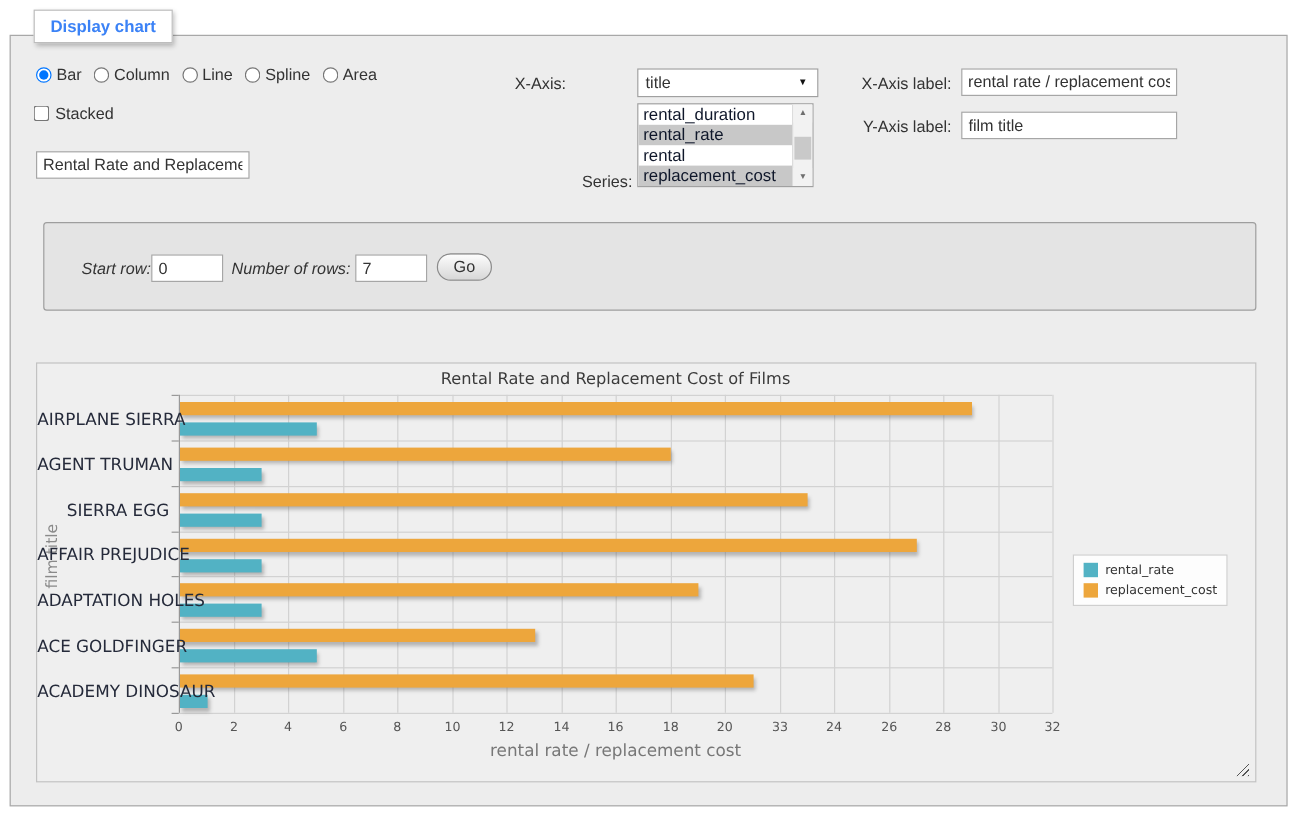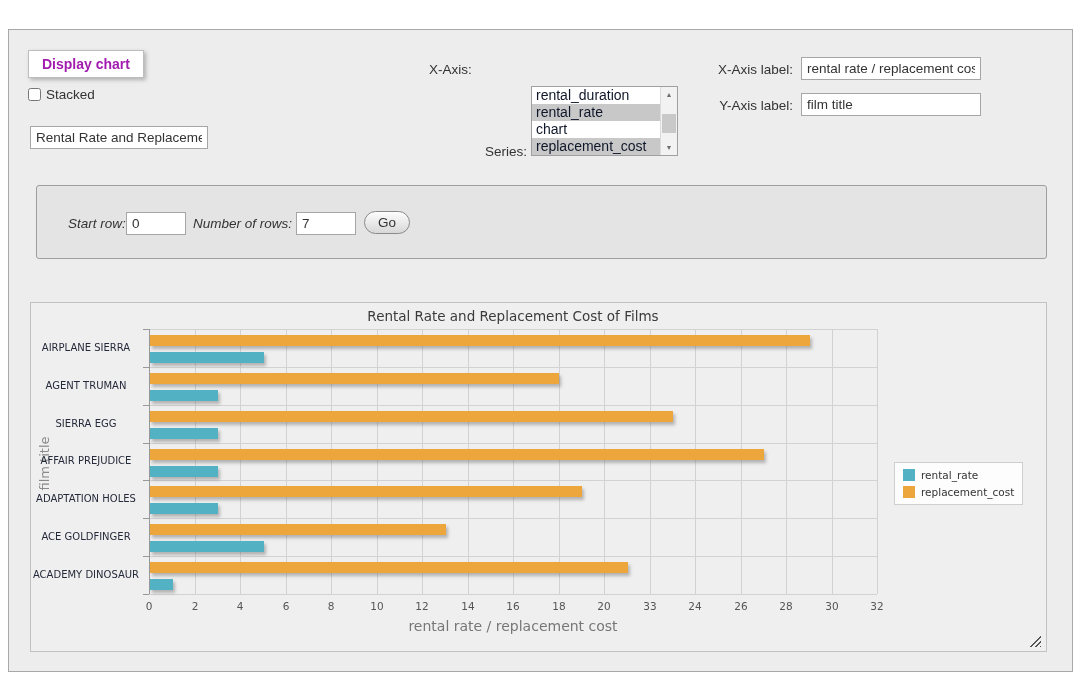--- a/index.html
+++ b/index.html
@@ -1,21 +1,21 @@
 <!DOCTYPE html>
 <html><head>
 <meta charset="utf-8">
 <style>
   * { margin:0; padding:0; box-sizing:border-box; }
   html,body { width:1081px; height:681px; background:#fff; font-family:"Liberation Sans", sans-serif; }
   .page { position:relative; width:1081px; height:681px; overflow:hidden; }
 
   .legend-tab { position:absolute; left:28px; top:8px; z-index:3; background:#fff;
     border:1px solid #bdbdbd; box-shadow:2px 2px 4px rgba(0,0,0,.25);
-    padding:5px 13px; font-size:14px; font-weight:bold; color:#a21caf;margin-top:42px; }
+    padding:5px 13px; font-size:14px; font-weight:bold; color:#3b82f6; }
 
   .fieldset { position:absolute; left:8px; top:29px; width:1065px; height:643px;
     background:#ededed; border:1px solid #a8a8a8; }
 
   .lbl { position:absolute; font-size:13.5px; color:#333; white-space:nowrap; }
 
   .radio-row { position:absolute; left:21px; top:25px; display:flex; gap:10px; align-items:center; }
   .radio-item { display:flex; gap:4px; align-items:center; font-size:13.5px; color:#333; }
   .radio-item input { margin:0; }
 
@@ -57,21 +57,21 @@
     border-radius:13px; cursor:default; }
 
   .chart-container { position:absolute; left:21px; top:272px; width:1017px; height:350px;
     background:#efefef; border:1px solid #c2c2c2; font-family:"DejaVu Sans", sans-serif; }
   .chart-title { position:absolute; left:118px; top:5px; width:728px; text-align:center;
     font-size:13.5px; color:#3b3b3b; }
   .plot { position:absolute; left:118px; top:26px; width:728px; height:265px; }
   .gridline { position:absolute; background:#d2d2d2; }
   .axisline { position:absolute; background:#999; }
   .bar { position:absolute; box-shadow:2px 3px 3px rgba(90,90,90,.4); }
-  .cat-label { position:absolute; left:0; width:110px; text-align:center; font-size:10px; color:#252a3a; white-space:nowrap; }
+  .cat-label { position:absolute; left:0; width:110px; text-align:right; font-size:14px; color:#252a3a; white-space:nowrap; }
   .tick-label { position:absolute; width:40px; text-align:center; font-size:10.5px; color:#555; top:297px; }
   .xlabel { position:absolute; left:118px; top:315px; width:728px; text-align:center; font-size:14px; color:#777; }
   .ylabel { position:absolute; left:-47px; top:153px; width:120px; height:15px; text-align:center;
     font-size:13px; color:#8a8a8a; transform:rotate(-90deg); }
   .chart-legend { position:absolute; left:863px; top:159px; background:#fdfdfd; border:1px solid #cfcfcf;
     padding:6px 8px; display:flex; flex-direction:column; gap:5px; }
   .legend-row { display:flex; align-items:center; gap:6px; }
   .legend-swatch { width:12px; height:12px; display:inline-block; }
   .legend-text { font-size:10.5px; color:#333; white-space:nowrap; }
   .resize-handle { position:absolute; right:5px; bottom:4px; width:12px; height:12px;
@@ -81,36 +81,62 @@
 </head>
 <body>
 
 <div class="page">
   <div class="legend-tab">
     <span>Display chart</span>
   </div>
 
   <div class="fieldset">
 
+    <div class="radio-row">
+        <label class="radio-item">
+          <input type="radio" name="ctype" checked="" style="">
+          <span>Bar</span>
+        </label>
+        <label class="radio-item">
+          <input type="radio" name="ctype" style="">
+          <span>Column</span>
+        </label>
+        <label class="radio-item">
+          <input type="radio" name="ctype" style="">
+          <span>Line</span>
+        </label>
+        <label class="radio-item">
+          <input type="radio" name="ctype" style="">
+          <span>Spline</span>
+        </label>
+        <label class="radio-item">
+          <input type="radio" name="ctype" style="">
+          <span>Area</span>
+        </label>
+      </div>
 
     <label class="stacked-row">
       <input type="checkbox" style="">
       <span>Stacked</span>
     </label>
 
     <input type="text" class="title-input" value="Rental Rate and Replacement Cost of Films" style="">
 
     <div class="lbl x-axis-lbl">X-Axis:</div>
+    <div class="selectbox">
+      <span>title</span>
+      <span class="arrow">▼</span>
+    </div>
 
     <div class="lbl series-lbl">Series:</div>
     <div class="listbox">
       <div class="options">
           <div class="option">rental_duration</div>
           <div class="option selected">rental_rate</div>
-          <div class="option">chart</div>
+          <div class="option">rental</div>
           <div class="option selected">replacement_cost</div>
         </div>
       <div class="scrollbar">
         <div class="sb-btn up">▲</div>
         <div class="sb-thumb"></div>
         <div class="sb-btn down">▼</div>
       </div>
     </div>
 
     <div class="lbl xfield-lbl">X-Axis label:</div>

